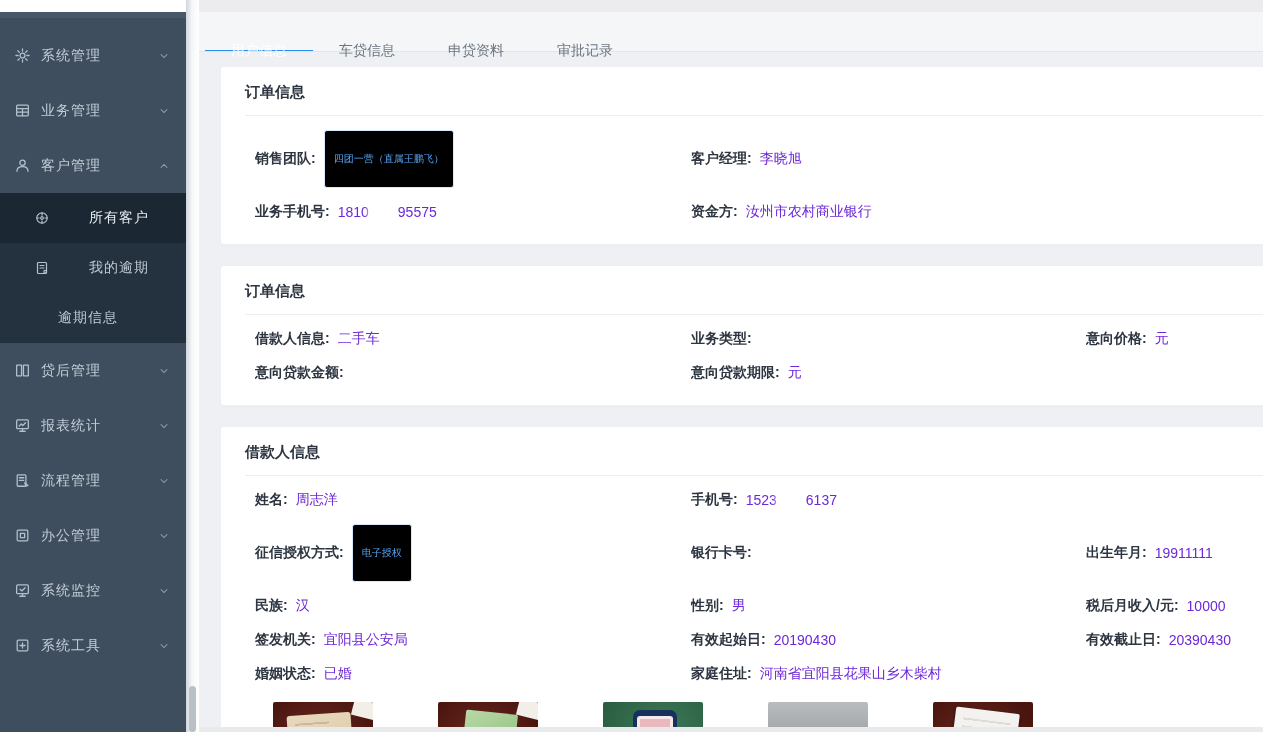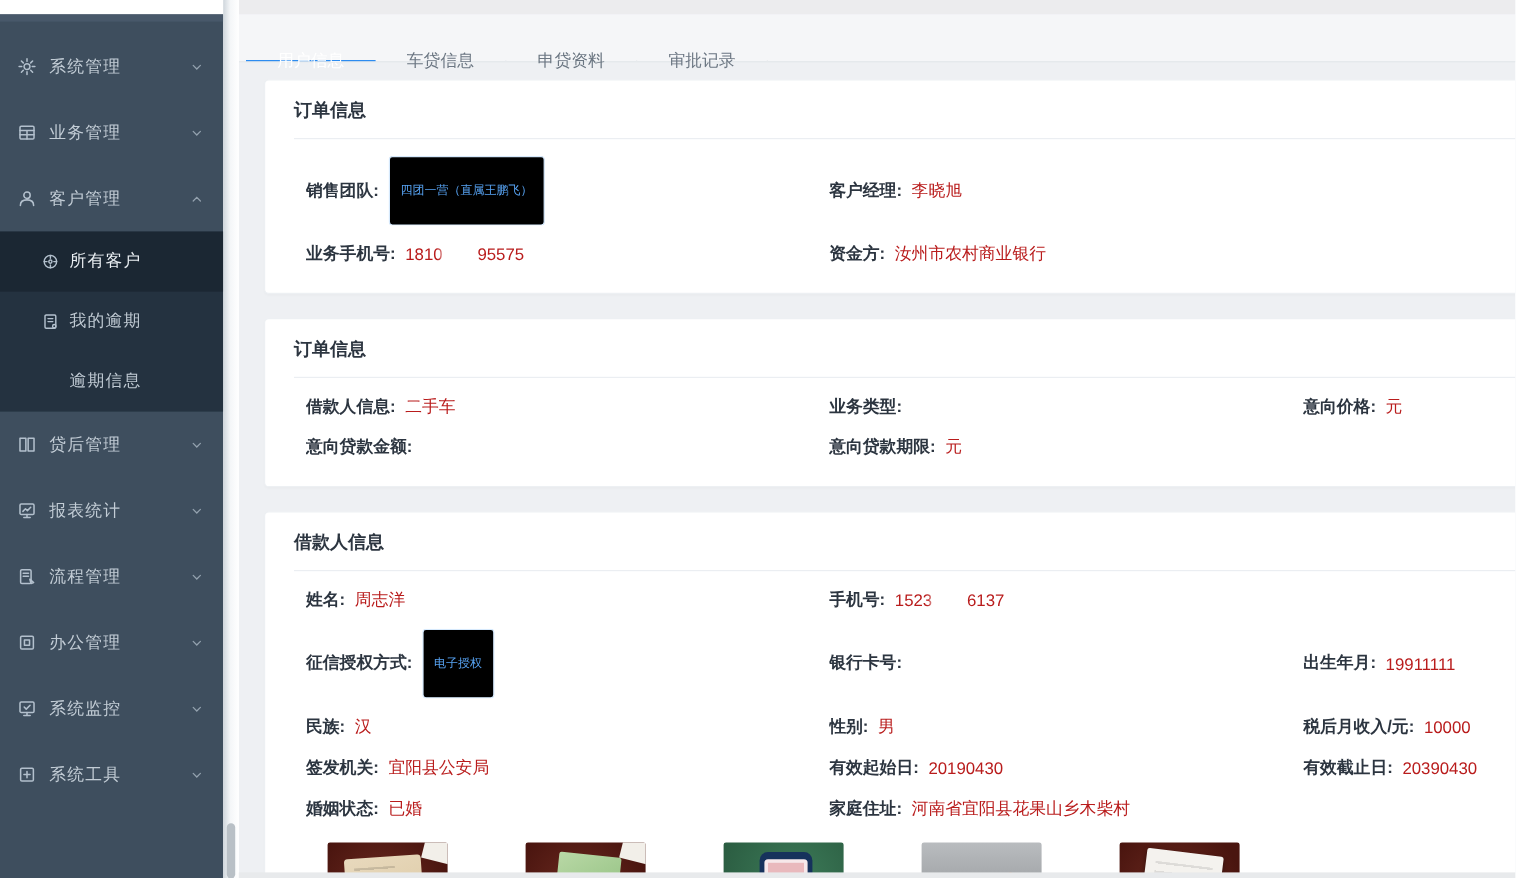--- a/index.html
+++ b/index.html
@@ -15,21 +15,21 @@
   .nav-item { position:relative; height:55px; display:flex; align-items:center;
     padding-left:14px; color:#c3cdd6; font-size:14px; letter-spacing:1px; cursor:pointer; }
   .nav-item .icn { width:17px; height:17px; margin-right:10px; flex:0 0 17px; }
   .icn path, .icn circle, .icn rect { fill:none; stroke:#b3c0cd; stroke-width:1.2;
     stroke-linecap:round; stroke-linejoin:round; }
   .chev { position:absolute; right:16px; width:12px; height:12px; }
   .chev path { fill:none; stroke:#93a1ae; stroke-width:1.4; stroke-linecap:round; }
   .chev.up { transform:rotate(180deg); }
   .submenu { background:#243240; }
   .sub-item { height:50px; display:flex; align-items:center; padding-left:34px;
-    color:#bfc9d2; font-size:14px; letter-spacing:1px; cursor:pointer; }
+    color:#bfc9d2; font-size:14px; letter-spacing:1px; cursor:pointer;gap:31px; }
   .sub-item.active { background:#1b2733; color:#e9eef2; }
   .sub-item .icn { width:16px; height:16px; margin-right:8px; }
   .sub-item.noicon { padding-left:58px; }
 
   
   .side-scroll { position:absolute; left:186px; top:0; width:13px; height:732px;
     background:linear-gradient(to right,#cfd6dc,#f4f6f8 45%,#ffffff); z-index:3; }
   .side-thumb { position:absolute; left:3px; bottom:0; width:7px; height:46px;
     background:#b9c0c6; border-radius:4px; }
 
@@ -47,21 +47,21 @@
   .card { background:#fff; border:1px solid #edf0f3; border-right:none;
     border-radius:4px 0 0 4px; margin-bottom:20px; padding:16px 0 22px 24px;
     box-shadow:0 1px 2px rgba(0,0,0,0.02); }
   .card-title { font-size:15px; font-weight:700; color:#2c3540; padding-right:24px; }
   .card-divider { height:1px; background:#ebeef2; margin:13px 0 4px 0; }
 
   .row { display:grid; grid-template-columns:436px 395px 1fr; align-items:center;
     margin-top:14px; min-height:20px; }
   .cell { display:flex; align-items:center; white-space:nowrap; overflow:hidden;margin-left:10px; }
   .lbl { font-size:14px; font-weight:700; color:#2c3540; margin-right:8px; }
-  .val { font-size:14px; color:#b91c1c; }
+  .val { font-size:14px; color:#6d28d9; }
   .mask { display:inline-block; width:27px; height:15px; background:#fff;
     border-radius:2px; margin:0 1px; vertical-align:-2px;
     box-shadow:0 0 4px 2px rgba(255,255,255,0.95); }
   .mask.wide { width:36px; }
   .tag { display:inline-block; font-size:10px; color:#57a3f3; background:#000000;
     border:1px solid #d6e9fc; border-radius:3px; padding:21px 9px; cursor:pointer; }
 
   
   .photos { display:flex; gap:65px; padding-left:28px; margin-top:18px; }
   .photo-item { width:100px; text-align:center; }

